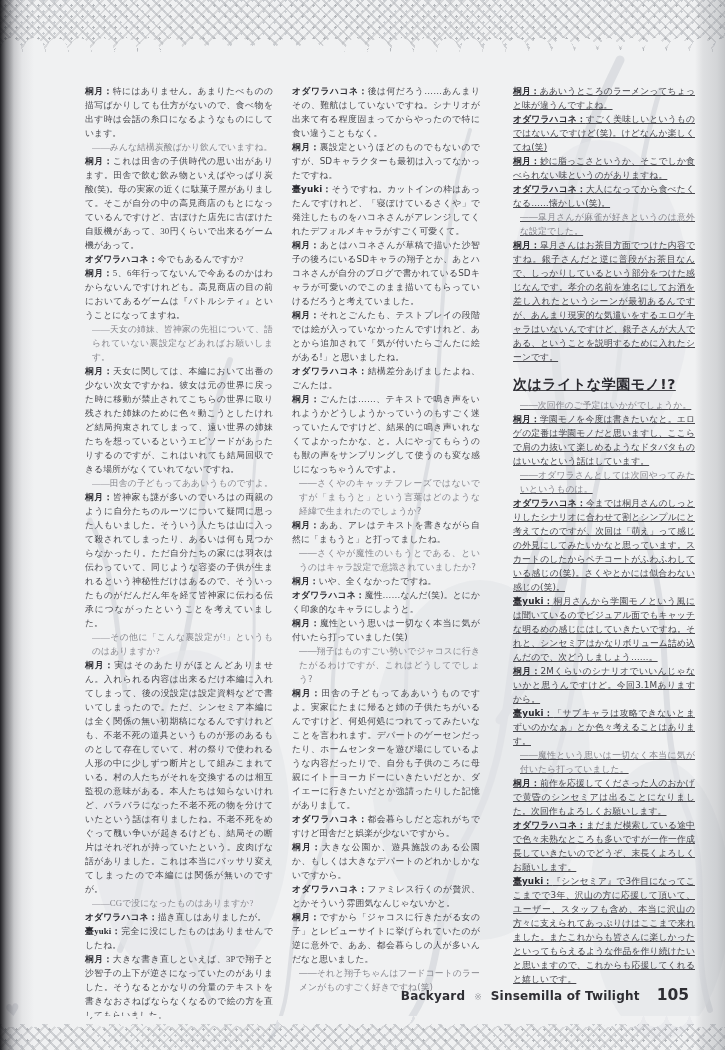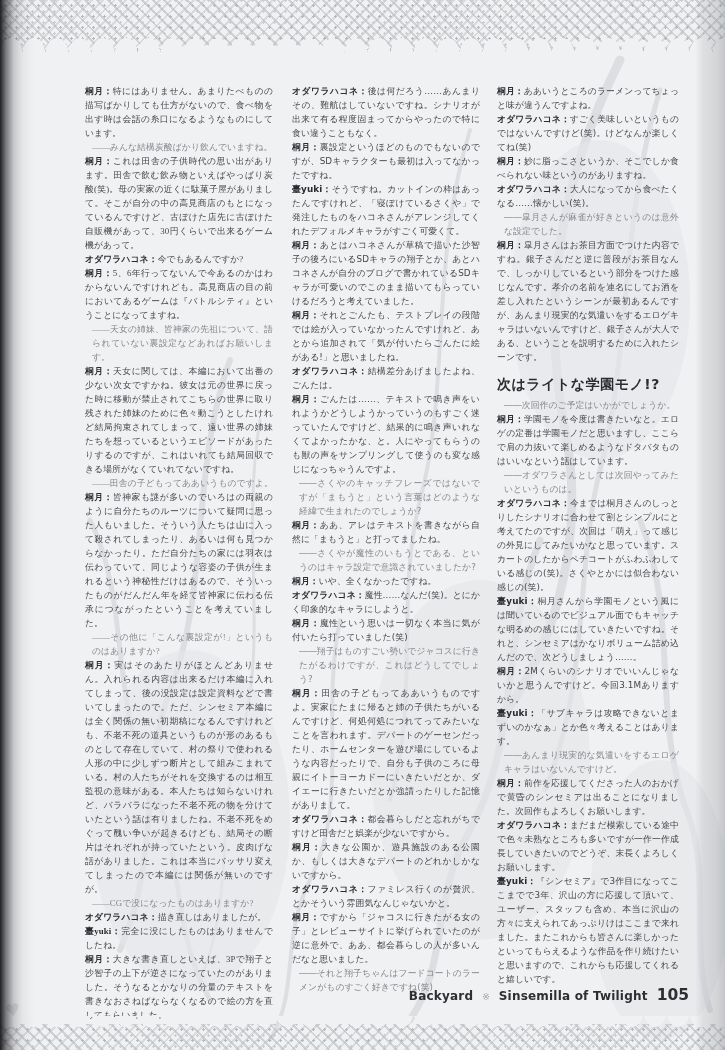--- a/index.html
+++ b/index.html
@@ -44,36 +44,36 @@
   
   .bg-art{position:absolute;left:0;top:0;z-index:1;pointer-events:none;}
   
   .col{
     position:absolute;top:84px;width:188px;z-index:2;
     font-size:8.8px;line-height:14px;letter-spacing:.1px;
     color:#46464c;text-align:justify;
   }
   #col1{left:85px;font-family:Liberation Serif, serif;}
   #col2{left:292px;}
-  #col3{left:497px;width:182px;}
+  #col3{left:513px;width:182px;text-decoration:underline;}
   .col p{margin:0;}
   .col p b{color:#2b2b31;font-weight:bold;}
   .col p.q{color:#85858c;margin-left:7px;}
   .col h2.heading{
     margin:11px 0 5px 0;font-size:14px;line-height:18px;
     color:#2b2b31;letter-spacing:.5px;font-weight:bold;text-align:left;
   }
   
   .footer{
     position:absolute;right:36px;top:986px;z-index:4;
     display:flex;align-items:baseline;gap:9px;color:#2e2e33;
   }
   .footer .ft{font-weight:bold;font-size:12px;letter-spacing:.2px;}
   .footer .orn{color:#a0a2a7;font-size:9px;}
-  .footer .pg{font-weight:bold;font-size:15.5px;margin-left:0;}
+  .footer .pg{font-weight:bold;font-size:15.5px;margin-left:8px;}
   
   .heart{
     position:absolute;left:5px;top:1000px;z-index:4;
     color:#d9dbdf;font-size:17px;transform:rotate(-8deg);
   }
 </style>
 </head>
 <body>
 
 <svg class="bg-art" width="725" height="1050" viewBox="0 0 725 1050">
@@ -151,21 +151,21 @@
     <p class="q">――皐月さんが麻雀が好きというのは意外な設定でした。</p>
     <p class="dialog"><b>桐月：</b>皐月さんはお茶目方面でつけた内容ですね。銀子さんだと逆に普段がお茶目なんで、しっかりしているという部分をつけた感じなんです。孝介の名前を連名にしてお酒を差し入れたというシーンが最初あるんですが、あんまり現実的な気遣いをするエロゲキャラはいないんですけど、銀子さんが大人である、ということを説明するために入れたシーンです。</p>
     <h2 class="heading">次はライトな学園モノ!?</h2>
     <p class="q">――次回作のご予定はいかがでしょうか。</p>
     <p class="dialog"><b>桐月：</b>学園モノを今度は書きたいなと。エロゲの定番は学園モノだと思いますし、ここらで肩の力抜いて楽しめるようなドタバタものはいいなという話はしています。</p>
     <p class="q">――オダワラさんとしては次回やってみたいというものは。</p>
     <p class="dialog"><b>オダワラハコネ：</b>今までは桐月さんのしっとりしたシナリオに合わせて割とシンプルにと考えてたのですが、次回は「萌え」って感じの外見にしてみたいかなと思っています。スカートのしたからペチコートがふわふわしている感じの(笑)。さくやとかには似合わない感じの(笑)。</p>
     <p class="dialog"><b>臺yuki：</b>桐月さんから学園モノという風には聞いているのでビジュアル面でもキャッチな明るめの感じにはしていきたいですね。それと、シンセミアはかなりボリューム詰め込んだので、次どうしましょう……。</p>
     <p class="dialog"><b>桐月：</b>2Mくらいのシナリオでいいんじゃないかと思うんですけど。今回3.1Mありますから。</p>
     <p class="dialog"><b>臺yuki：</b>「サブキャラは攻略できないとまずいのかなぁ」とか色々考えることはあります。</p>
-    <p class="q">――あんまり現実的な気遣いをするエロゲキャラはいないんですけど。</p>
+    <p class="q">――魔性という思いは一切なく本当に気が付いたら打っていました。</p>
     <p class="dialog"><b>桐月：</b>前作を応援してくださった人のおかげで黄昏のシンセミアは出ることになりました。次回作もよろしくお願いします。</p>
     <p class="dialog"><b>オダワラハコネ：</b>まだまだ模索している途中で色々未熟なところも多いですが一作一作成長していきたいのでどうぞ、末長くよろしくお願いします。</p>
     <p class="dialog"><b>臺yuki：</b>『シンセミア』で3作目になってここまでで3年、沢山の方に応援して頂いて、ユーザー、スタッフも含め、本当に沢山の方々に支えられてあっぷりけはここまで来れました。またこれからも皆さんに楽しかったといってもらえるような作品を作り続けたいと思いますので、これからも応援してくれると嬉しいです。</p>
   </div>
 
 <div class="footer">
   <span class="ft">Backyard</span>
   <span class="orn">※</span>
   <span class="ft">Sinsemilla of Twilight</span>
   <span class="pg">105</span>

